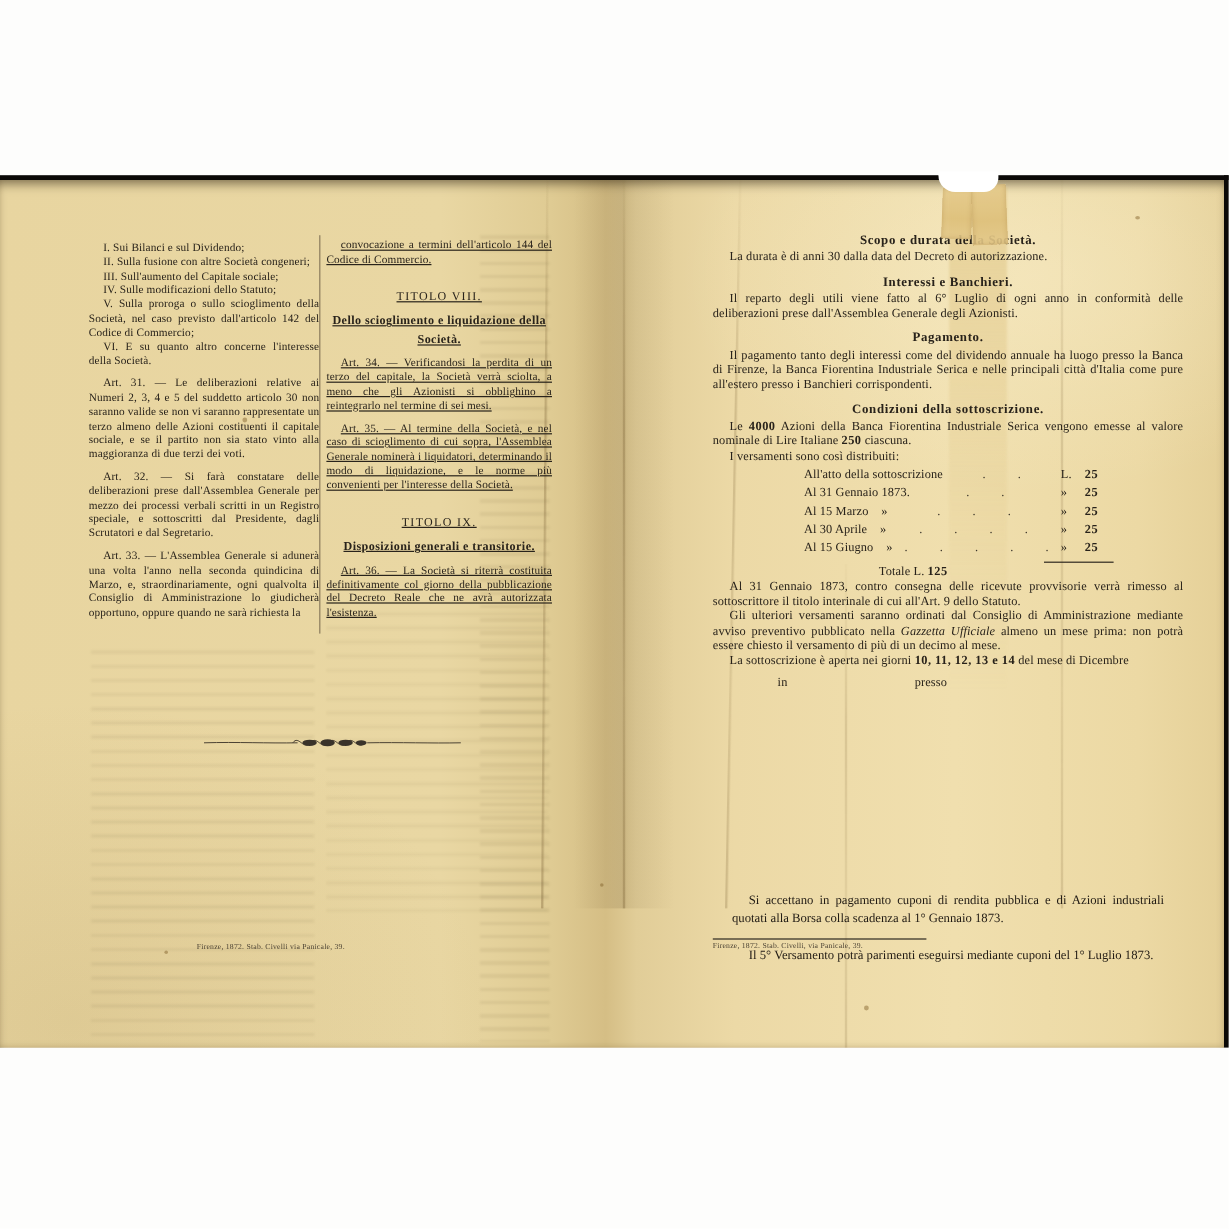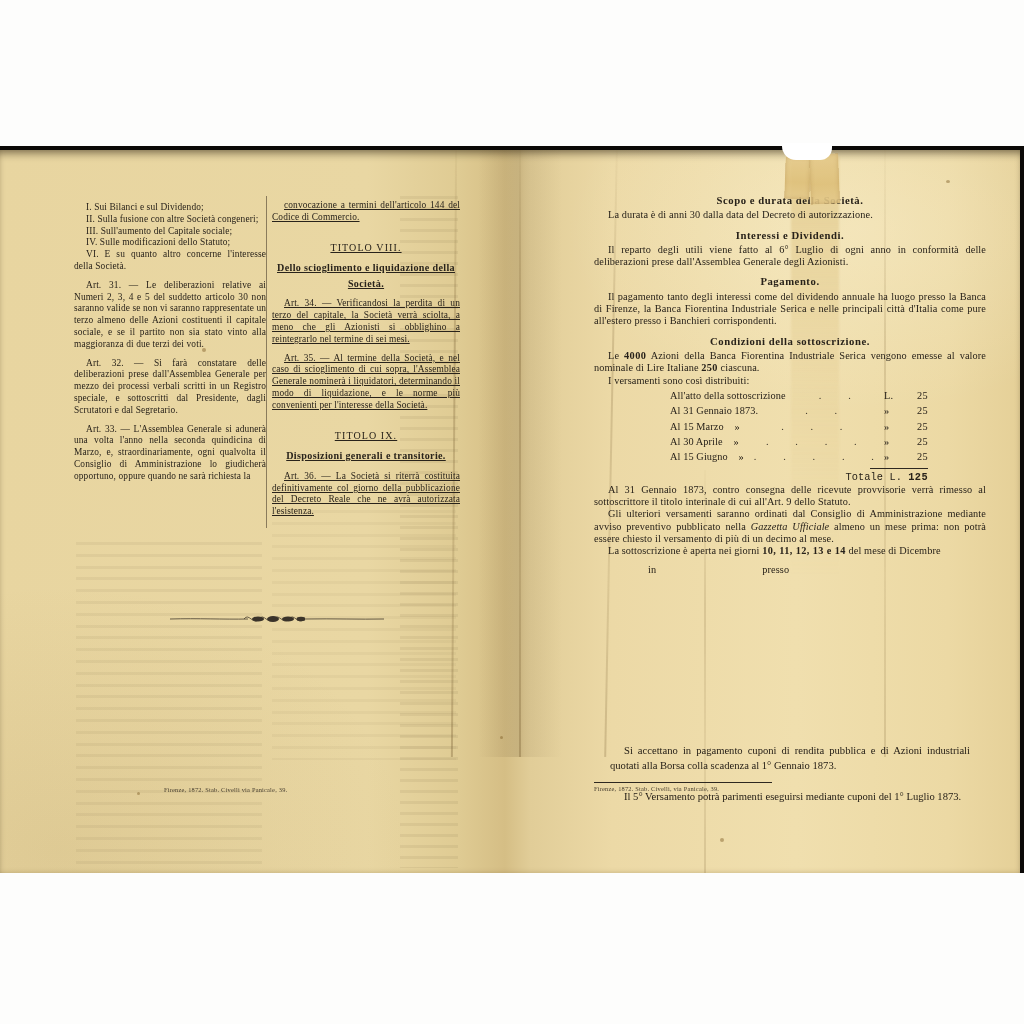--- a/index.html
+++ b/index.html
@@ -67,23 +67,23 @@
     letter-spacing:0.55px; margin:7px 0 3px !important; }
   .rh.first { margin-top:0 !important; }
   b.num { font-weight:bold; letter-spacing:0.4px; }
   i.gaz { font-style:italic; }
 
   .rows { width:334px; margin-top:1px; }
   .irow { display:flex; align-items:baseline; line-height:15.4px; padding-left:76px; }
   .ilabel { white-space:pre; }
   .idots { flex:1; text-align:center; color:#3b342a; word-spacing:24px; overflow:hidden; padding:0 6px; }
   .icur { width:20px; text-align:left; }
-  .iamt { width:24px; text-align:right; font-weight:normal; letter-spacing:0.4px; }
+  .iamt { width:24px; font-weight:bold; letter-spacing:0.4px; }
   .total-rule { width:58px; height:0; border-top:1px solid #2e2820; margin:3px 0 1px auto; }
-  .total-line { text-align:right; line-height:14px;font-family:Liberation Mono, monospace; }
+  .total-line { text-align:center; line-height:14px; }
   .inpresso { display:flex; margin-top:5px; padding-left:54px; line-height:14px;gap:32px; }
   .inpresso .presso { margin-left:74px; }
 
   .rbottom { position:absolute; left:578px; top:577px; width:392px; color:#211b14;
     font-size:10.6px; line-height:15px; text-align:justify; }
   .rbottom p { margin:16px; text-indent:14px; }
   .footer-r { position:absolute; left:578px; top:632px; width:200px; }
   .footer-r .rule { width:178px; border-top:1px solid #2e2820; margin-bottom:2px; }
   .footer-r .txt { font-size:6.4px; color:#4a4132; letter-spacing:0.2px; }
 </style>
@@ -114,20 +114,21 @@
       <div class="speck" style="left:704px;top:688px;width:4px;height:4px;"></div>
 
       <div>
         <div class="colrule"></div>
 
         <div class="lp col1">
           <p>I. Sui Bilanci e sul Dividendo;</p>
           <p>II. Sulla fusione con altre Società congeneri;</p>
           <p>III. Sull'aumento del Capitale sociale;</p>
           <p>IV. Sulle modificazioni dello Statuto;</p>
+          <p>V. Sulla proroga o sullo scioglimento della Società, nel caso previsto dall'articolo 142 del Codice di Commercio;</p>
           <p>VI. E su quanto altro concerne l'interesse della Società.</p>
           <p class="para">Art. 31. — Le deliberazioni relative ai Numeri 2, 3, 4 e 5 del suddetto articolo 30 non saranno valide se non vi saranno rappresentate un terzo almeno delle Azioni costituenti il capitale sociale, e se il partito non sia stato vinto alla maggioranza di due terzi dei voti.</p>
           <p class="para">Art. 32. — Si farà constatare delle deliberazioni prese dall'Assemblea Generale per mezzo dei processi verbali scritti in un Registro speciale, e sottoscritti dal Presidente, dagli Scrutatori e dal Segretario.</p>
           <p class="para">Art. 33. — L'Assemblea Generale si adunerà una volta l'anno nella seconda quindicina di Marzo, e, straordinariamente, ogni qualvolta il Consiglio di Amministrazione lo giudicherà opportuno, oppure quando ne sarà richiesta la</p>
         </div>
 
         <div class="lp col2">
           <p>convocazione a termini dell'articolo 144 del Codice di Commercio.</p>
           <p class="titolo">TITOLO VIII.</p>
           <p class="sec-head">Dello scioglimento e liquidazione della Società.</p>
@@ -153,21 +154,21 @@
         </svg>
 
         <div class="footer-l">Firenze, 1872. Stab. Civelli via Panicale, 39.</div>
       </div>
 
       <div>
         <div class="rp">
           <p class="rh first">Scopo e durata della Società.</p>
           <p>La durata è di anni 30 dalla data del Decreto di autorizzazione.</p>
 
-          <p class="rh">Interessi e Dividendi.</p>
+          <p class="rh">Interessi e Banchieri.</p>
           <p>Il reparto degli utili viene fatto al 6° Luglio di ogni anno in conformità delle deliberazioni prese dall'Assemblea Generale degli Azionisti.</p>
 
           <p class="rh">Pagamento.</p>
           <p>Il pagamento tanto degli interessi come del dividendo annuale ha luogo presso la Banca di Firenze, la Banca Fiorentina Industriale Serica e nelle principali città d'Italia come pure all'estero presso i Banchieri corrispondenti.</p>
 
           <p class="rh">Condizioni della sottoscrizione.</p>
           <p><span>Le </span><b class="num">4000</b><span> Azioni della Banca Fiorentina Industriale Serica vengono emesse al valore nominale di Lire Italiane </span><b class="num">250</b><span> ciascuna.</span></p>
           <p>I versamenti sono così distribuiti:</p>
 
           <div class="rows">

